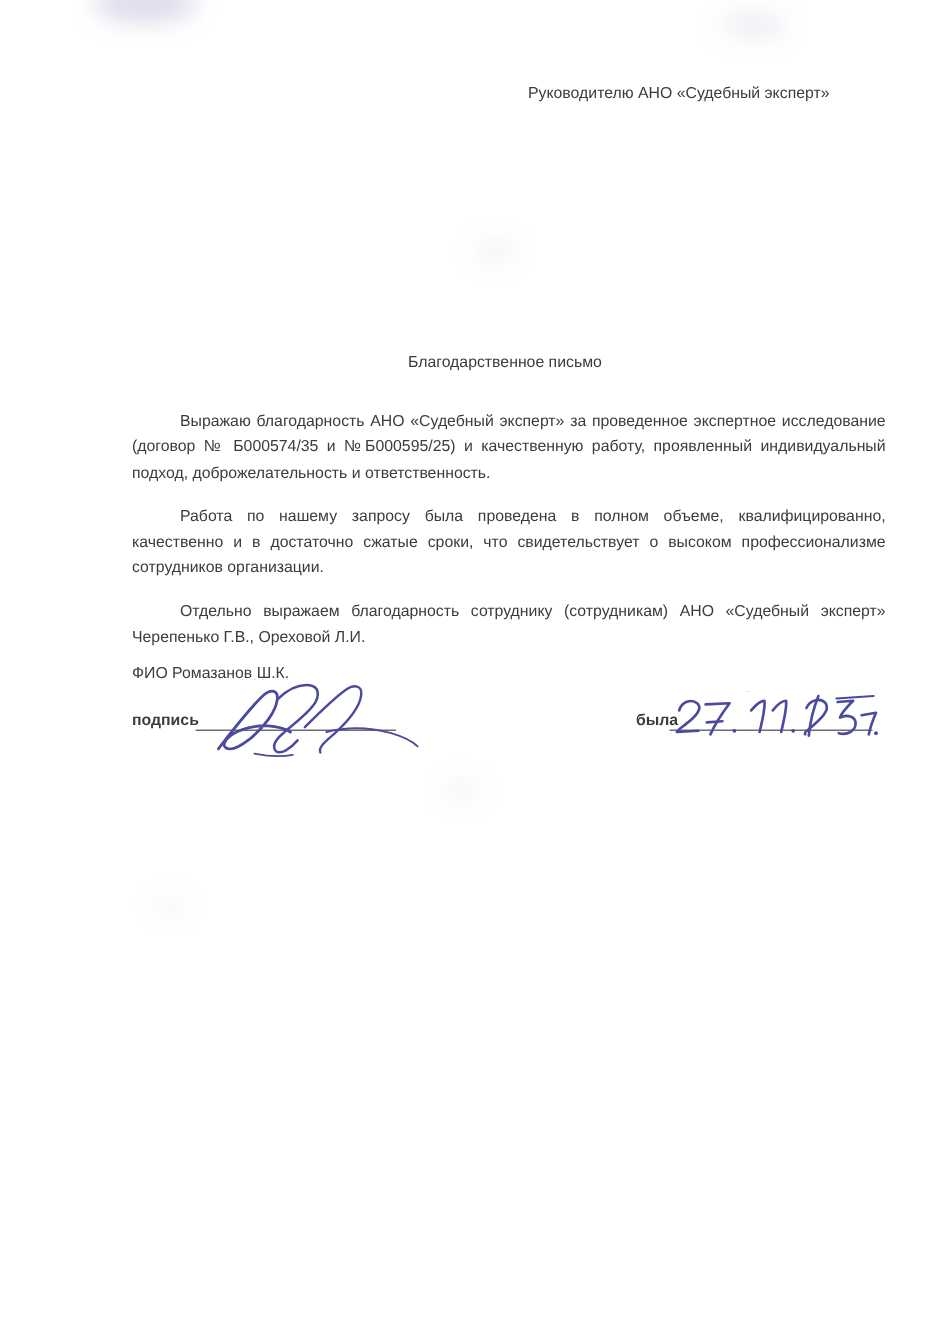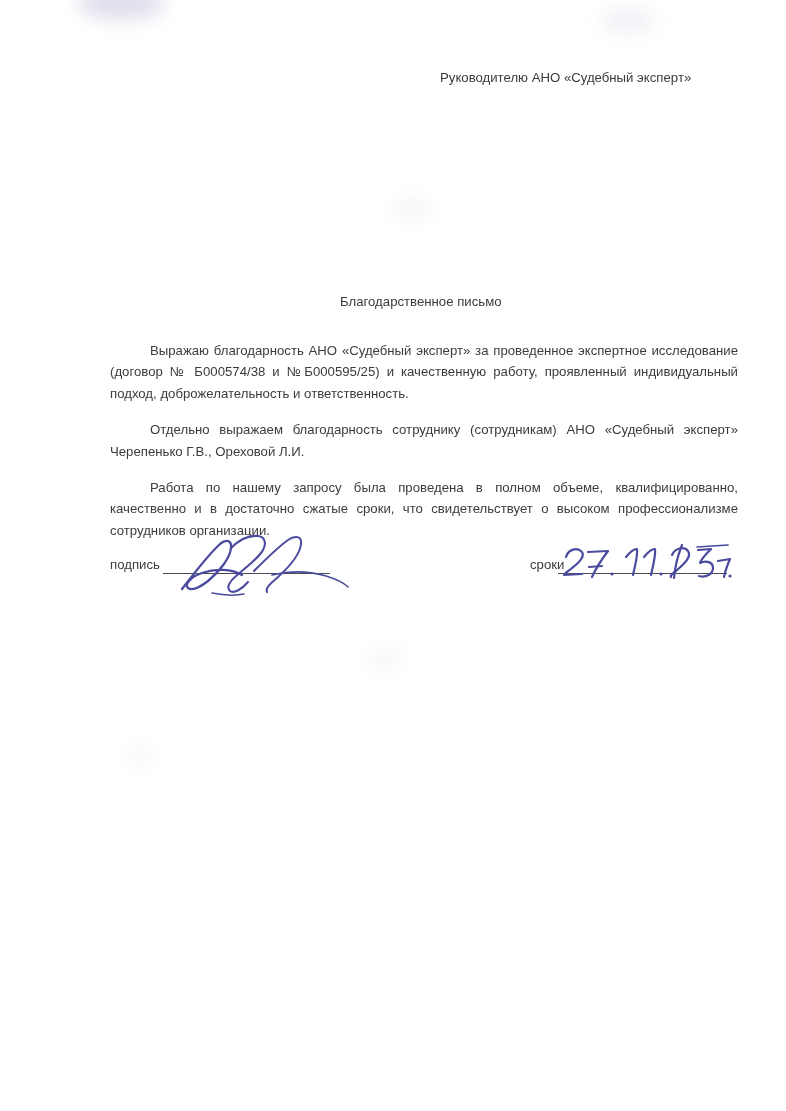--- a/index.html
+++ b/index.html
@@ -143,20 +143,21 @@
     width: 628px;
   }
   .fio-line {
     font-size: 13.2px;
     color: #3c3c3c;
     margin-bottom: 20px;
   }
   .sign-row {
     position: relative;
     height: 28px;
+    font-weight: bold;
   }
   .sign-label {
     position: absolute;
     left: 0;
     top: 4px;
     font-size: 13.2px;
     color: #3c3c3c;
   }
   .sign-rule {
     position: absolute;
@@ -218,45 +219,46 @@
   <div class="artifact artifact-bottom2"></div>
   <div class="artifact artifact-bottom3"></div>
 
   <div class="addressee">
     <span class="line-to">Руководителю АНО «Судебный эксперт»</span>
   </div>
 
   <div class="doc-title">Благодарственное письмо</div>
 
   <div class="body-text">
-    <p class="para">Выражаю благодарность АНО «Судебный эксперт» за проведенное экспертное исследование (договор № Б000574/38 и №Б000595/25) и качественную работу, проявленный индивидуальный подход, доброжелательность и ответственность.</p>
+    <p class="para">Выражаю благодарность АНО «Судебный эксперт» за проведенное экспертное исследование (договор № Б000574/35 и №Б000595/25) и качественную работу, проявленный индивидуальный подход, доброжелательность и ответственность.</p>
+    <p class="para">Работа по нашему запросу была проведена в полном объеме, квалифицированно, качественно и в достаточно сжатые сроки, что свидетельствует о высоком профессионализме сотрудников организации.</p>
     <p class="para">Отдельно выражаем благодарность сотруднику (сотрудникам) АНО «Судебный эксперт» Черепенько Г.В., Ореховой Л.И.</p>
-    <p class="para">Работа по нашему запросу была проведена в полном объеме, квалифицированно, качественно и в достаточно сжатые сроки, что свидетельствует о высоком профессионализме сотрудников организации.</p>
   </div>
 
   <div class="sign-area">
 
+    <div class="fio-line">ФИО Ромазанов Ш.К.</div>
 
     <div class="sign-row">
 
       <span class="sign-label">подпись</span>
       <div class="sign-rule"></div>
 
       <svg class="signature-ink" viewBox="0 0 190 66">
         <g fill="none" stroke="#4a4a9e" stroke-linecap="round" stroke-linejoin="round">
           <path d="M14 58 C28 40, 40 24, 52 13 C58 8, 64 9, 63 17 C62 27, 52 40, 40 50 C31 57, 24 60, 20 57 C16 54, 22 46, 34 42 C48 37, 64 38, 74 44" stroke-width="2.3"></path>
           <path d="M63 17 C70 10, 80 4, 90 5 C98 6, 99 14, 93 22 C87 30, 76 38, 68 45 C62 50, 58 56, 62 60 C66 63, 74 58, 80 51" stroke-width="2.1"></path>
           <path d="M86 40 C98 28, 110 16, 120 9 C127 4, 134 5, 133 13 C132 23, 121 36, 110 46 C103 52, 97 57, 99 61" stroke-width="2.0"></path>
           <path d="M104 44 C120 40, 140 40, 158 45 C168 48, 176 52, 180 56" stroke-width="1.6"></path>
           <path d="M44 62 C54 64, 66 65, 76 63" stroke-width="1.5"></path>
         </g>
         <text class="ink-hidden-text">Ромазанов Ш.К.</text>
       </svg>
 
-      <span class="date-label">сроки</span>
+      <span class="date-label">была</span>
       <div class="date-rule"></div>
 
       <svg class="date-ink" viewBox="0 0 175 42">
         <g fill="none" stroke="#4a4a9e" stroke-linecap="round" stroke-linejoin="round" stroke-width="2.2">
 
           <path d="M8 16 C10 9, 18 6, 23 10 C28 14, 22 21, 14 27 C9 31, 6 33, 6 34 L24 33"></path>
 
           <path d="M30 11 L50 10 C44 18, 38 27, 34 36"></path>
           <path d="M31 26 L44 25"></path>
 

